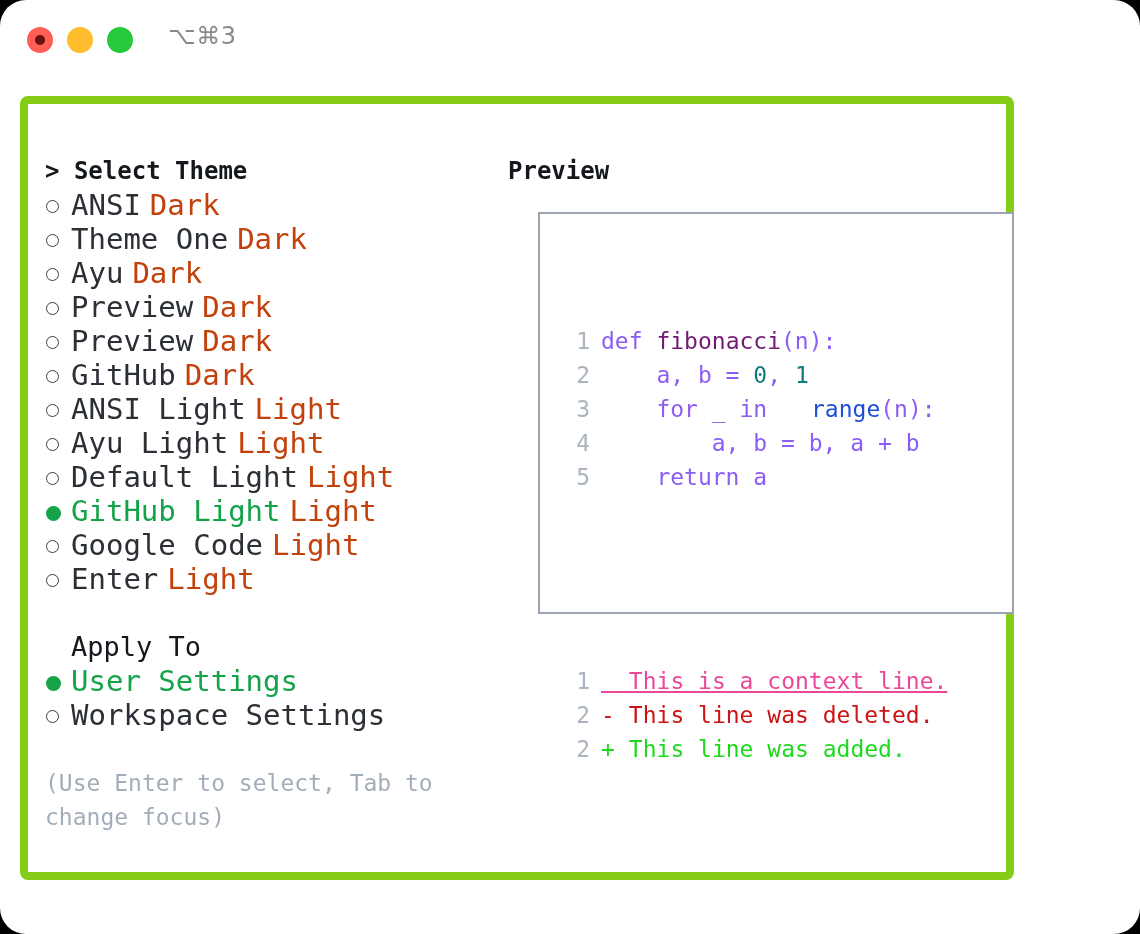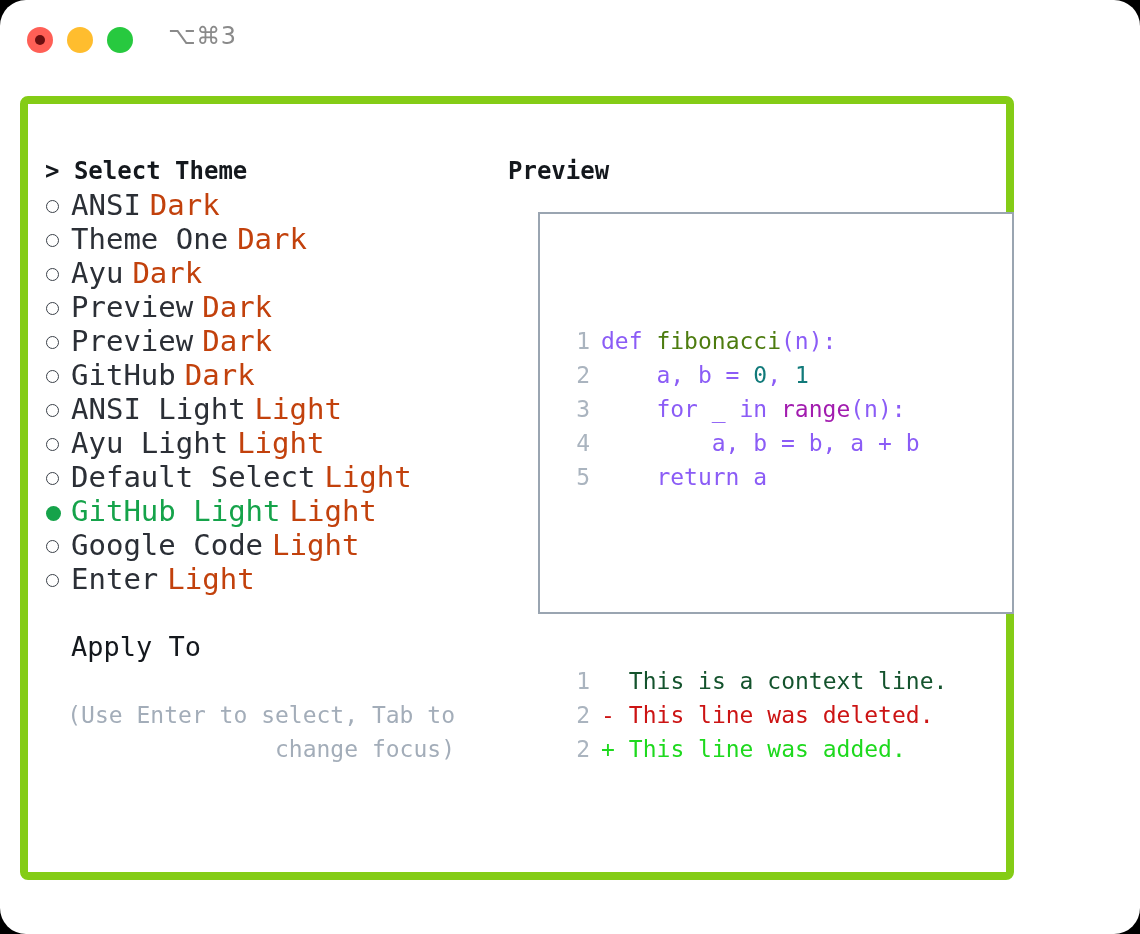--- a/index.html
+++ b/index.html
@@ -136,21 +136,20 @@
     white-space: pre;
   }
   .spacer { height: 34px; }
   .hint {
     margin-top: 34px;
     font-size: 23px;
     color: #a3adb9;
     line-height: 34px;
     width: 410px;
     white-space: pre-wrap;
-    text-align: right;
   }
   
   .preview-box {
     position: absolute;
     left: 30px;
     top: 58px;
     width: 476px;
     height: 402px;
     border: 2px solid #9aa5b1;
     box-sizing: border-box;
@@ -172,24 +171,24 @@
     text-align: right;
     padding-right: 11px;
     box-sizing: content-box;
   }
   .ctext { color: #8b5cf6; }
   .diffmark {
     width: 14px;
     flex: 0 0 14px;
     display: inline-block;
   }
-  .tok-fn   { color: #4d7c0f; }
+  .tok-fn   { color: #701a75; }
   .tok-num  { color: #117a7a; }
-  .tok-call { color: #a21caf; }
-  .diff-ctx { color: #14532d; }
+  .tok-call { color: #1d4ed8; margin-left: 30px; }
+  .diff-ctx { color: #ec4899; text-decoration: underline; }
   .diff-del { color: #cc1414; }
   .diff-add { color: #1ed91e; }
   .gap { height: 34px; }
 </style>
 </head>
 <body>
 
 <div class="window">
 
   <div class="titlebar">
@@ -205,27 +204,31 @@
       <div class="section-header">&gt; Select Theme</div>
       <div id="theme-list">
           <div class="row"><span class="marker radio-off"></span><span class="name">ANSI</span><span class="variant">Dark</span></div>
           <div class="row"><span class="marker radio-off"></span><span class="name">Theme One</span><span class="variant">Dark</span></div>
           <div class="row"><span class="marker radio-off"></span><span class="name">Ayu</span><span class="variant">Dark</span></div>
           <div class="row"><span class="marker radio-off"></span><span class="name">Preview</span><span class="variant">Dark</span></div>
           <div class="row"><span class="marker radio-off"></span><span class="name">Preview</span><span class="variant">Dark</span></div>
           <div class="row"><span class="marker radio-off"></span><span class="name">GitHub</span><span class="variant">Dark</span></div>
           <div class="row"><span class="marker radio-off"></span><span class="name">ANSI Light</span><span class="variant">Light</span></div>
           <div class="row"><span class="marker radio-off"></span><span class="name">Ayu Light</span><span class="variant">Light</span></div>
-          <div class="row"><span class="marker radio-off"></span><span class="name">Default Select</span><span class="variant">Light</span></div>
+          <div class="row"><span class="marker radio-off"></span><span class="name">Default Light</span><span class="variant">Light</span></div>
           <div class="row"><span class="marker radio-on"></span><span class="name sel">GitHub Light</span><span class="variant">Light</span></div>
           <div class="row"><span class="marker radio-off"></span><span class="name">Google Code</span><span class="variant">Light</span></div>
           <div class="row"><span class="marker radio-off"></span><span class="name">Enter</span><span class="variant">Light</span></div>
         </div>
       <div class="spacer"></div>
       <div class="group-label">Apply To</div>
+      <div id="apply-list">
+          <div class="row"><span class="marker radio-on"></span><span class="name sel">User Settings</span></div>
+          <div class="row"><span class="marker radio-off"></span><span class="name">Workspace Settings</span></div>
+        </div>
       <div class="hint">(Use Enter to select, Tab to change focus)</div>
     </div>
 
     <div class="col-right">
       <div class="section-header">Preview</div>
       <div class="preview-box">
         <div class="code">
           <div id="code-block"><div class="cline"><span class="gutter">1</span><span><span class="ctext">def </span><span class="tok-fn">fibonacci</span><span class="ctext">(n):</span></span></div><div class="cline"><span class="gutter">2</span><span><span class="ctext">    a, b = </span><span class="tok-num">0</span><span class="ctext">, </span><span class="tok-num">1</span></span></div><div class="cline"><span class="gutter">3</span><span><span class="ctext">    for _ in </span><span class="tok-call">range</span><span class="ctext">(n):</span></span></div><div class="cline"><span class="gutter">4</span><span><span class="ctext">        a, b = b, a + b</span></span></div><div class="cline"><span class="gutter">5</span><span><span class="ctext">    return a</span></span></div></div>
           <div class="gap"></div>
           <div id="diff-block"><div class="cline"><span class="gutter">1</span><span class="diffmark diff-ctx"> </span><span class="diff-ctx"> This is a context line.</span></div><div class="cline"><span class="gutter">2</span><span class="diffmark diff-del">-</span><span class="diff-del"> This line was deleted.</span></div><div class="cline"><span class="gutter">2</span><span class="diffmark diff-add">+</span><span class="diff-add"> This line was added.</span></div></div>

